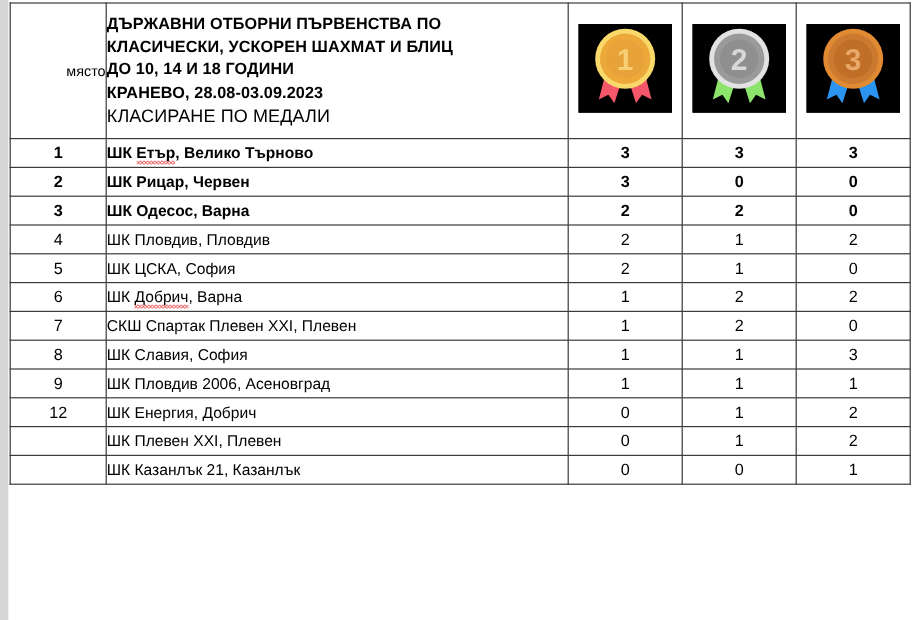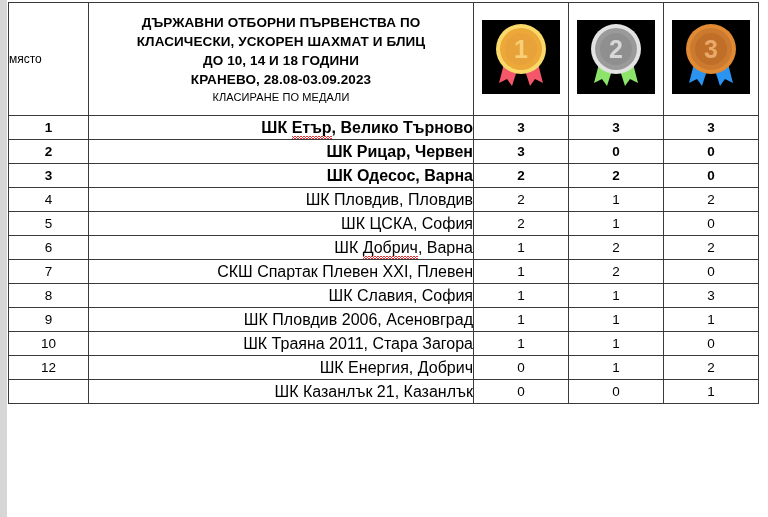--- a/index.html
+++ b/index.html
@@ -52,40 +52,40 @@
   }
 
   
   col.c-place  { width: 80px; }
   col.c-club   { width: 385px; }
   col.c-medal  { width: 95px; }
 
   
   td.hd-place {
     vertical-align: top;
-    text-align: left;
+    text-align: right;
     font-size: 12px;
     padding-top: 7px;
     height: 112px;
   }
   td.hd-title {
-    text-align: center;
+    text-align: left;
     vertical-align: top;
     padding-top: 6px;
     line-height: 1.42;
   }
   .title-line {
     font-size: 13.5px;
     font-weight: bold;
     letter-spacing: 0.1px;
     white-space: nowrap;
   }
   .title-line.sub {
     font-weight: normal;
-    font-size: 11px;
+    font-size: 15px;
   }
   td.hd-medal {
     text-align: center;
     vertical-align: top;
     padding-top: 3px;
   }
 
   
   .medal-badge {
     width: 78px;
@@ -97,22 +97,22 @@
   }
   .medal-badge svg { display: block; }
 
   
   tr.data-row td { height: 23px; }
   td.place {
     text-align: center;
     font-size: 13.5px;
   }
   td.club {
-    text-align: right;
-    font-size: 16px;
+    text-align: left;
+    font-size: 13px;
     padding: 0 6px;
   }
   td.count {
     text-align: center;
     font-size: 13.5px;
   }
   tr.bold-row td.place,
   tr.bold-row td.club,
   tr.bold-row td.count {
     font-weight: bold;
@@ -248,29 +248,29 @@
             <td class="count">3</td>
           </tr>
           <tr class="data-row">
             <td class="place">9</td>
             <td class="club">ШК Пловдив 2006, Асеновград</td>
             <td class="count">1</td>
             <td class="count">1</td>
             <td class="count">1</td>
           </tr>
           <tr class="data-row">
-            <td class="place">10</td>
-            <td class="club">ШК Траяна 2011, Стара Загора</td>
-            <td class="count">1</td>
-            <td class="count">1</td>
-            <td class="count">0</td>
-          </tr>
-          <tr class="data-row">
             <td class="place">12</td>
             <td class="club">ШК Енергия, Добрич</td>
+            <td class="count">0</td>
+            <td class="count">1</td>
+            <td class="count">2</td>
+          </tr>
+          <tr class="data-row">
+            <td class="place"></td>
+            <td class="club">ШК Плевен XXI, Плевен</td>
             <td class="count">0</td>
             <td class="count">1</td>
             <td class="count">2</td>
           </tr>
           <tr class="data-row">
             <td class="place"></td>
             <td class="club">ШК Казанлък 21, Казанлък</td>
             <td class="count">0</td>
             <td class="count">0</td>
             <td class="count">1</td>

